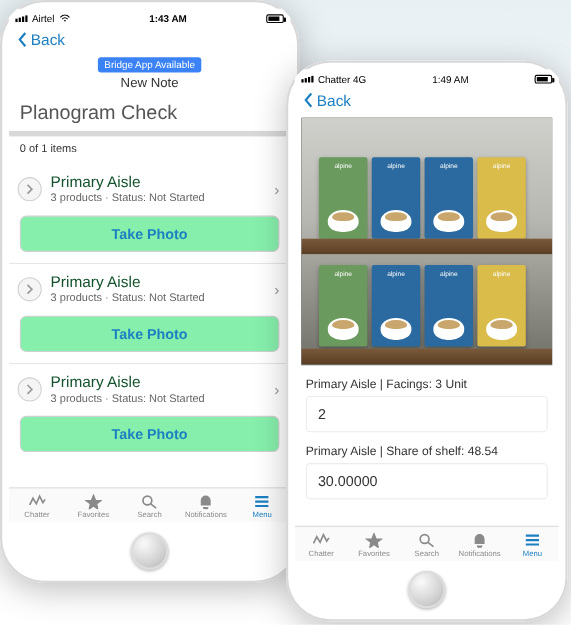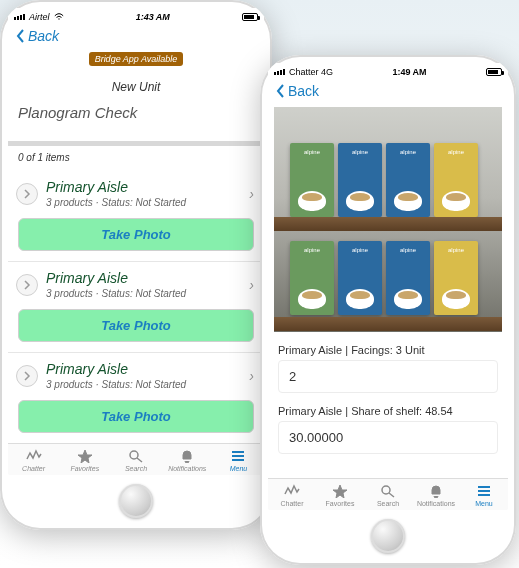--- a/index.html
+++ b/index.html
@@ -16,21 +16,20 @@
     background: #fff;
     border-radius: 40px;
     box-shadow: 0 6px 30px rgba(0,0,0,0.25), inset 0 0 0 2px #d8d8d8;
     overflow: hidden;
   }
   .phone-left {
     left: 0px;
     top: 0px;
     width: 272px;
     height: 530px;
-    font-style: italic;
   }
   .phone-right {
     left: 260px;
     top: 55px;
     width: 256px;
     height: 510px;
   }
   .screen {
     position: absolute;
     left: 8px;
@@ -75,24 +74,24 @@
     width: 16px; height: 8px; border:1px solid #000; border-radius:2px; position:relative;
   }
   .battery::after{ content:""; position:absolute; right:-3px; top:2px; width:2px; height:4px; background:#000; border-radius:0 1px 1px 0;}
   .battery .fill{ position:absolute; left:1px; top:1px; bottom:1px; width:70%; background:#000;}
   .nav-bar {
     display:flex; align-items:center; padding: 4px 8px 6px; border-bottom: 0;
   }
   .back-btn { display:flex; align-items:center; color:#1b7fc2; font-size:14px; gap:2px; }
   .back-btn svg { stroke:#1b7fc2; }
   .pill {
-    background:#a16207; color:#fff; font-size:9px; padding:2px 6px; border-radius:3px; margin: 2px auto 12px; display:block; width:fit-content;
+    background:#3b82f6; color:#fff; font-size:9px; padding:2px 6px; border-radius:3px; margin: 2px auto 0; display:block; width:fit-content;
   }
   .center-title { text-align:center; font-size:12px; color:#333; padding: 2px 0 6px; }
-  .section-title { font-size:15px; color:#555; padding: 4px 10px 20px; font-weight:400;}
+  .section-title { font-size:18px; color:#555; padding: 4px 10px 6px; font-weight:400;}
   .progress-track { height:5px; background:#d8d8d8; margin: 0 0 4px; }
   .counter { font-size:10px; color:#333; padding:2px 10px 8px;}
   .list { flex:1; overflow:hidden; }
   .item {
     display:flex; align-items:center; padding:8px 8px 4px; gap:8px; position:relative;
   }
   .item .circ {
     width:22px;height:22px;border-radius:50%;border:1px solid #d0d0d0; background:#f5f5f5;
     display:flex;align-items:center;justify-content:center;flex-shrink:0;
   }
@@ -179,21 +178,21 @@
     <div class="nav-bar">
       <div class="back-btn">
         <svg width="10" height="14" viewBox="0 0 10 14">
             <path d="M7 1 L2 7 L7 13" fill="none" stroke-width="2"></path>
           </svg>
         <span>Back</span>
       </div>
     </div>
 
     <div class="pill">Bridge App Available</div>
-    <div class="center-title">New Unit</div>
+    <div class="center-title">New Note</div>
 
     <div class="section-title">Planogram Check</div>
     <div class="progress-track"></div>
     <div class="counter">0 of 1 items</div>
 
     <div class="list">
 
       <div class="item">
         <div class="circ">
             <svg width="8" height="10" viewBox="0 0 8 10">
@@ -282,21 +281,21 @@
     <div class="status-bar">
       <div class="status-left">
         <span class="signal-bars">
             <span></span>
             <span></span>
             <span></span>
             <span></span>
           </span>
         <span>Chatter  4G</span>
       </div>
-      <div style="font-weight:700">1:49 AM</div>
+      <div style="font-weight:400">1:49 AM</div>
       <div class="status-right">
         <span class="battery">
             <span class="fill"></span>
           </span>
       </div>
     </div>
 
     <div class="nav-bar">
       <div class="back-btn">
         <svg width="10" height="14" viewBox="0 0 10 14">

